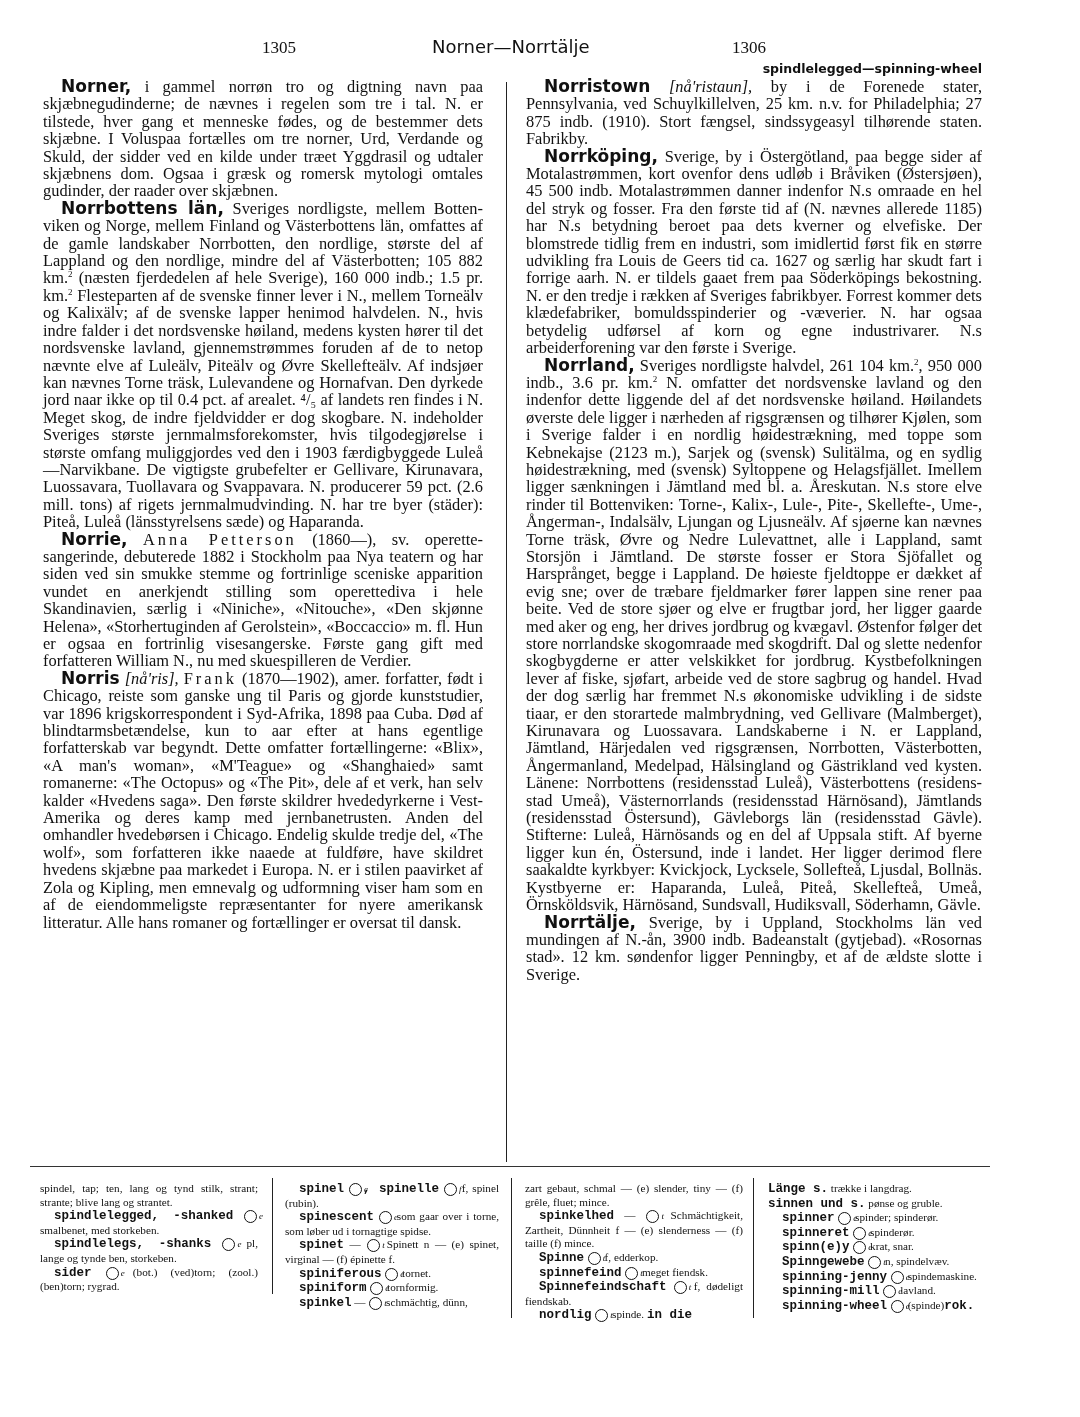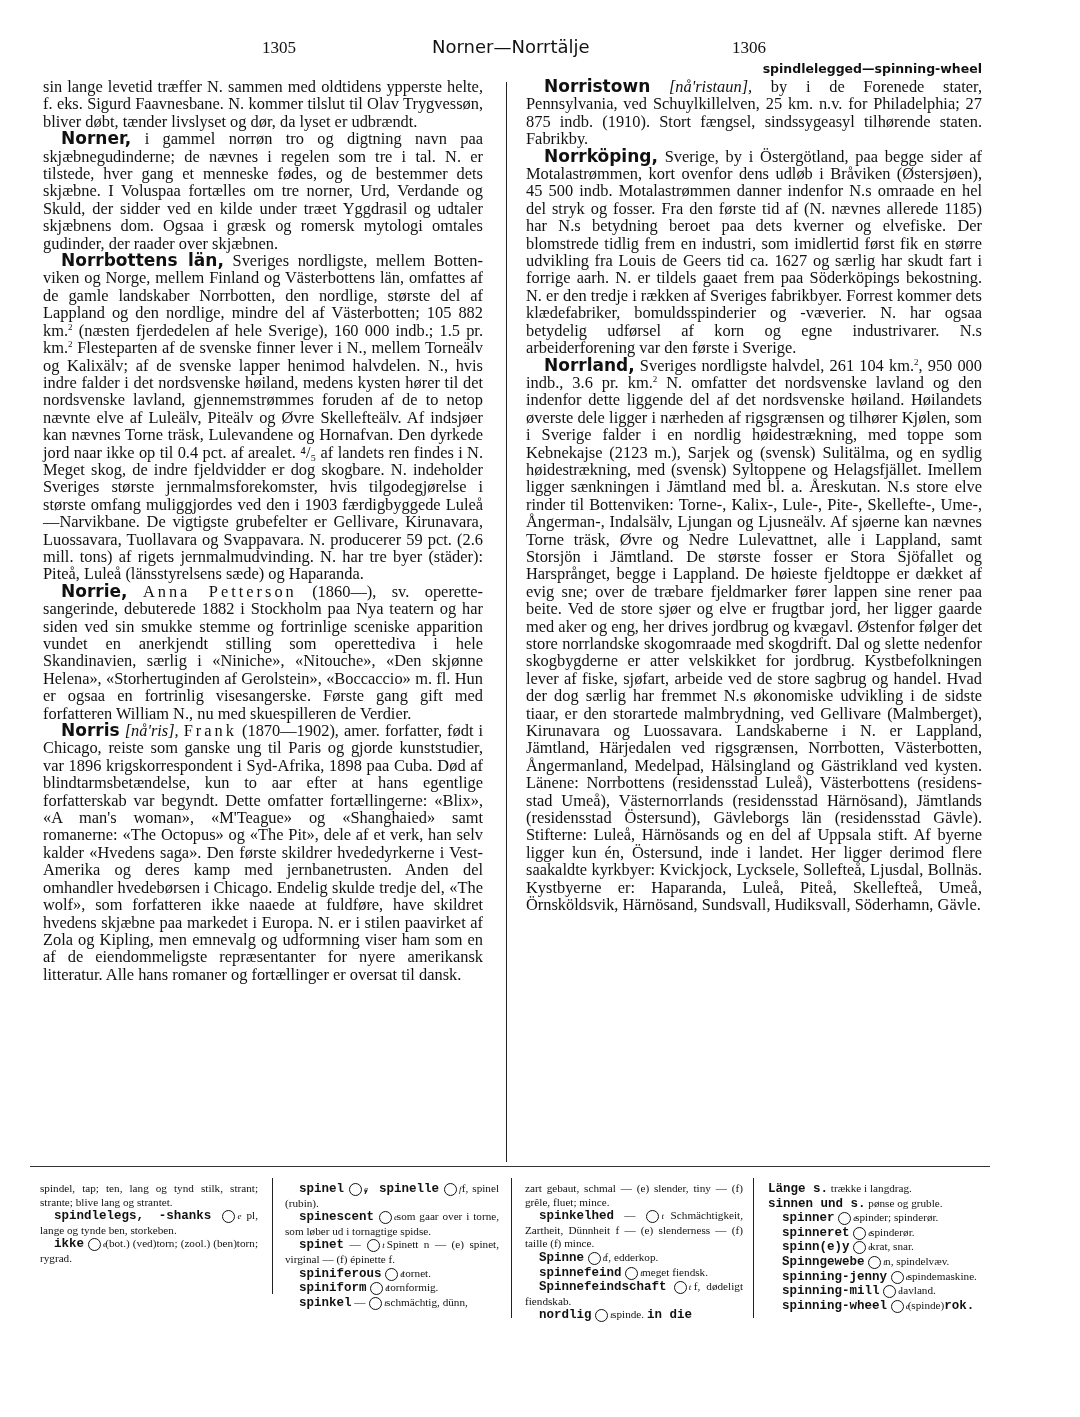--- a/index.html
+++ b/index.html
@@ -58,41 +58,42 @@
 </style>
 </head>
 <body>
 
 <div class="page-num pn-left">1305</div>
 <div class="running-title">Norner—Norrtälje</div>
 <div class="page-num pn-right">1306</div>
 <div class="dict-header">spindlelegged—spinning-wheel</div>
 
 <div class="col col-left">
-  <p>sin lange levetid træffer N. sammen med oldtidens yp­perste helte, f. eks. Sigurd Faavnesbane. N. kommer tilslut til Olav Trygvessøn, bliver døbt, tænder livslyset og dør, da lyset er udbrændt.</p>
   <p class="entry"><span class="hw">Norner,</span><span> i gammel norrøn tro og digtning navn paa skjæbnegudinderne; de nævnes i regelen som tre i tal. N. er tilstede, hver gang et menneske fødes, og de be­stemmer dets skjæbne. I Voluspaa fortælles om tre norner, Urd, Verdande og Skuld, der sidder ved en kilde under træet Yggdrasil og udtaler skjæbnens dom. Ogsaa i græsk og romersk mytologi omtales gudinder, der raader over skjæbnen.</span></p>
   <p class="entry"><span class="hw">Norrbottens län,</span><span> Sveriges nordligste, mellem Botten­viken og Norge, mellem Finland og Västerbottens län, omfattes af de gamle landskaber Norrbotten, den nord­lige, største del af Lappland og den nordlige, mindre del af Västerbotten; 105 882 km.</span><sup>2</sup><span> (næsten fjerdedelen af hele Sverige), 160 000 indb.; 1.5 pr. km.</span><sup>2</sup><span> Flesteparten af de svenske finner lever i N., mellem Torneälv og Kalix­älv; af de svenske lapper henimod halvdelen. N., hvis indre falder i det nordsvenske høiland, medens kysten hører til det nordsvenske lavland, gjennemstrømmes foruden af de to netop nævnte elve af Luleälv, Piteälv og Øvre Skellefteälv. Af indsjøer kan nævnes Torne träsk, Lulevandene og Hornafvan. Den dyrkede jord naar ikke op til 0.4 pct. af arealet. ⁴/₅ af landets ren findes i N. Meget skog, de indre fjeldvidder er dog skog­bare. N. indeholder Sveriges største jernmalmsfore­komster, hvis tilgodegjørelse i største omfang mulig­gjordes ved den i 1903 færdigbyggede Luleå—Narvik­bane. De vigtigste grubefelter er Gellivare, Kirunavara, Luossavara, Tuollavara og Svappavara. N. producerer 59 pct. (2.6 mill. tons) af rigets jernmalmudvinding. N. har tre byer (städer): Piteå, Luleå (länsstyrelsens sæde) og Haparanda.</span></p>
   <p class="entry"><span class="hw">Norrie,</span> <span class="spaced">Anna Petterson</span><span> (1860—), sv. operette­sangerinde, debuterede 1882 i Stockholm paa Nya teatern og har siden ved sin smukke stemme og fortrinlige sceniske apparition vundet en anerkjendt stilling som operettediva i hele Skandinavien, særlig i «Niniche», «Nitouche», «Den skjønne Helena», «Storhertuginden af Gerolstein», «Boccaccio» m. fl. Hun er ogsaa en fortrinlig visesangerske. Første gang gift med forfatteren William N., nu med skuespilleren de Verdier.</span></p>
   <p class="entry"><span class="hw">Norris</span> <span class="pron">[nå'ris],</span> <span class="spaced">Frank</span><span> (1870—1902), amer. forfatter, født i Chicago, reiste som ganske ung til Paris og gjorde kunststudier, var 1896 krigskorrespondent i Syd-Afrika, 1898 paa Cuba. Død af blindtarmsbetændelse, kun to aar efter at hans egentlige forfatterskab var begyndt. Dette omfatter fortællingerne: «Blix», «A man's woman», «M'Teague» og «Shanghaied» samt romanerne: «The Octopus» og «The Pit», dele af et verk, han selv kalder «Hvedens saga». Den første skildrer hvededyrkerne i Vest-Amerika og deres kamp med jernbanetrusten. Anden del omhandler hvedebørsen i Chicago. Endelig skulde tredje del, «The wolf», som forfatteren ikke naaede at fuldføre, have skildret hvedens skjæbne paa markedet i Europa. N. er i stilen paavirket af Zola og Kipling, men emnevalg og udformning viser ham som en af de eiendommeligste repræsentanter for nyere amerikansk litteratur. Alle hans romaner og fortællinger er oversat til dansk.</span></p>
 </div>
 
 <div class="vrule vr-main"></div>
 
 <div class="col col-right">
   <p class="entry"><span class="hw">Norristown</span> <span class="pron">[nå'ristaun],</span><span> by i de Forenede stater, Pennsylvania, ved Schuylkillelven, 25 km. n.v. for Phila­delphia; 27 875 indb. (1910). Stort fængsel, sindssyge­asyl tilhørende staten. Fabrikby.</span></p>
   <p class="entry"><span class="hw">Norrköping,</span><span> Sverige, by i Östergötland, paa begge sider af Motalastrømmen, kort ovenfor dens udløb i Bråviken (Østersjøen), 45 500 indb. Motalastrømmen danner inden­for N.s omraade en hel del stryk og fosser. Fra den første tid af (N. nævnes allerede 1185) har N.s betydning beroet paa dets kverner og elvefiske. Der blomstrede tidlig frem en industri, som imidlertid først fik en større udvikling fra Louis de Geers tid ca. 1627 og særlig har skudt fart i forrige aarh. N. er tildels gaaet frem paa Söder­köpings bekostning. N. er den tredje i rækken af Sveriges fabrikbyer. Forrest kommer dets klædefabriker, bom­uldsspinderier og -væverier. N. har ogsaa betydelig ud­førsel af korn og egne industrivarer. N.s arbeiderforening var den første i Sverige.</span></p>
   <p class="entry"><span class="hw">Norrland,</span><span> Sveriges nordligste halvdel, 261 104 km.</span><sup>2</sup><span>, 950 000 indb., 3.6 pr. km.</span><sup>2</sup><span> N. omfatter det nordsvenske lavland og den indenfor dette liggende del af det nord­svenske høiland. Høilandets øverste dele ligger i nær­heden af rigsgrænsen og tilhører Kjølen, som i Sverige falder i en nordlig høidestrækning, med toppe som Kebnekajse (2123 m.), Sarjek og (svensk) Sulitälma, og en sydlig høidestrækning, med (svensk) Syltoppene og Helagsfjället. Imellem ligger sænkningen i Jämtland med bl. a. Åreskutan. N.s store elve rinder til Bottenviken: Torne-, Kalix-, Lule-, Pite-, Skellefte-, Ume-, Ångerman-, Indalsälv, Ljungan og Ljusneälv. Af sjøerne kan nævnes Torne träsk, Øvre og Nedre Lulevattnet, alle i Lappland, samt Storsjön i Jämtland. De største fosser er Stora Sjöfallet og Harsprånget, begge i Lappland. De høieste fjeldtoppe er dækket af evig sne; over de træbare fjeldmarker fører lappen sine rener paa beite. Ved de store sjøer og elve er frugtbar jord, her ligger gaarde med aker og eng, her drives jordbrug og kvægavl. Østenfor følger det store norrlandske skogomraade med skogdrift. Dal og slette nedenfor skogbygderne er atter velskikket for jordbrug. Kystbefolkningen lever af fiske, sjøfart, arbeide ved de store sagbrug og handel. Hvad der dog særlig har fremmet N.s økonomiske udvikling i de sidste tiaar, er den storartede malmbrydning, ved Gellivare (Malmberget), Kirunavara og Luossavara. Land­skaberne i N. er Lappland, Jämtland, Härjedalen ved rigsgrænsen, Norrbotten, Västerbotten, Ångermanland, Medelpad, Hälsingland og Gästrikland ved kysten. Länene: Norrbottens (residensstad Luleå), Västerbottens (residens­stad Umeå), Västernorrlands (residensstad Härnösand), Jämtlands (residensstad Östersund), Gävleborgs län (resi­densstad Gävle). Stifterne: Luleå, Härnösands og en del af Uppsala stift. Af byerne ligger kun én, Östersund, inde i landet. Her ligger derimod flere saakaldte kyrk­byer: Kvickjock, Lycksele, Sollefteå, Ljusdal, Bollnäs. Kystbyerne er: Haparanda, Luleå, Piteå, Skellefteå, Umeå, Örnsköldsvik, Härnösand, Sundsvall, Hudiksvall, Söder­hamn, Gävle.</span></p>
+  <p class="entry"><span class="hw">Norrtälje,</span><span> Sverige, by i Uppland, Stockholms län ved mundingen af N.-ån, 3900 indb. Badeanstalt (gytjebad). «Rosornas stad». 12 km. søndenfor ligger Penningby, et af de ældste slotte i Sverige.</span></p>
 </div>
 
 <div class="hrule"></div>
 
 <div class="fcol fc1">
   <p>spindel, tap; ten, lang og tynd stilk, strant; strante; blive lang og strantet.</p>
+  <p class="fe"><span class="fhw">spindlelegged, -shanked</span> <span class="circ">e</span><span> smalbenet, med storkeben.</span></p>
   <p class="fe"><span class="fhw">spindlelegs, -shanks</span> <span class="circ">e</span><span> pl, lange og tynde ben, storkeben.</span></p>
-  <p class="fe"><span class="fhw">ikke</span> <span class="circ">e</span><span> (bot.) (ved)torn; (zool.) (ben)torn; rygrad.</span></p>
+  <p class="fe"><span class="fhw">sider</span> <span class="circ">e</span><span> (bot.) (ved)torn; (zool.) (ben)torn; rygrad.</span></p>
 </div>
 <div class="vrule vr-f1"></div>
 
 <div class="fcol fc2">
   <p class="fe"><span class="fhw">spinel</span> <span class="circ">e</span><span class="fhw">, spinelle</span> <span class="circ">f</span><span> f, spinel (rubin).</span></p>
   <p class="fe"><span class="fhw">spinescent</span> <span class="circ">e</span><span> som gaar over i torne, som løber ud i tornagtige spidse.</span></p>
   <p class="fe"><span class="fhw">spinet</span><span> — </span><span class="circ">t</span><span> Spinett n — (e) spinet, virginal — (f) épinette f.</span></p>
   <p class="fe"><span class="fhw">spiniferous</span> <span class="circ">e</span><span> tornet.</span></p>
   <p class="fe"><span class="fhw">spiniform</span> <span class="circ">e</span><span> tornformig.</span></p>
   <p class="fe"><span class="fhw">spinkel</span><span> — </span><span class="circ">t</span><span> schmächtig, dünn,</span></p>

